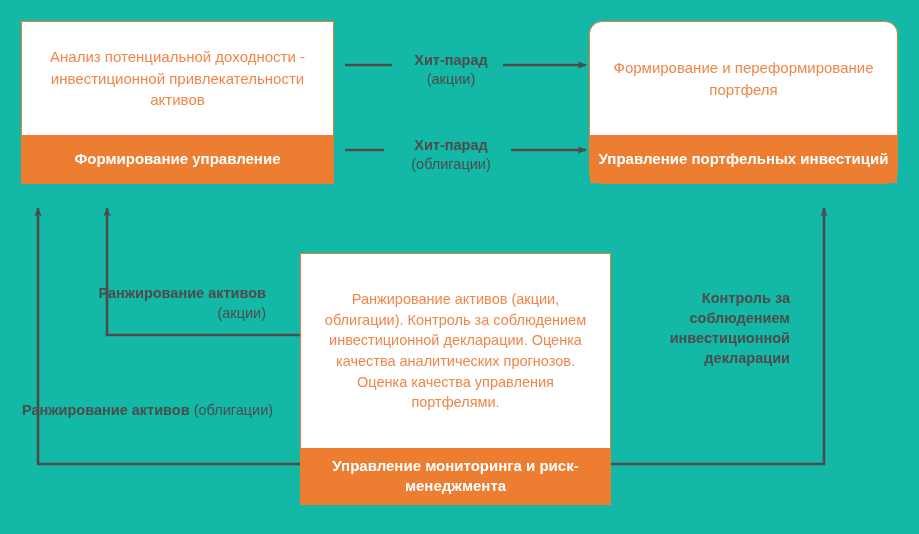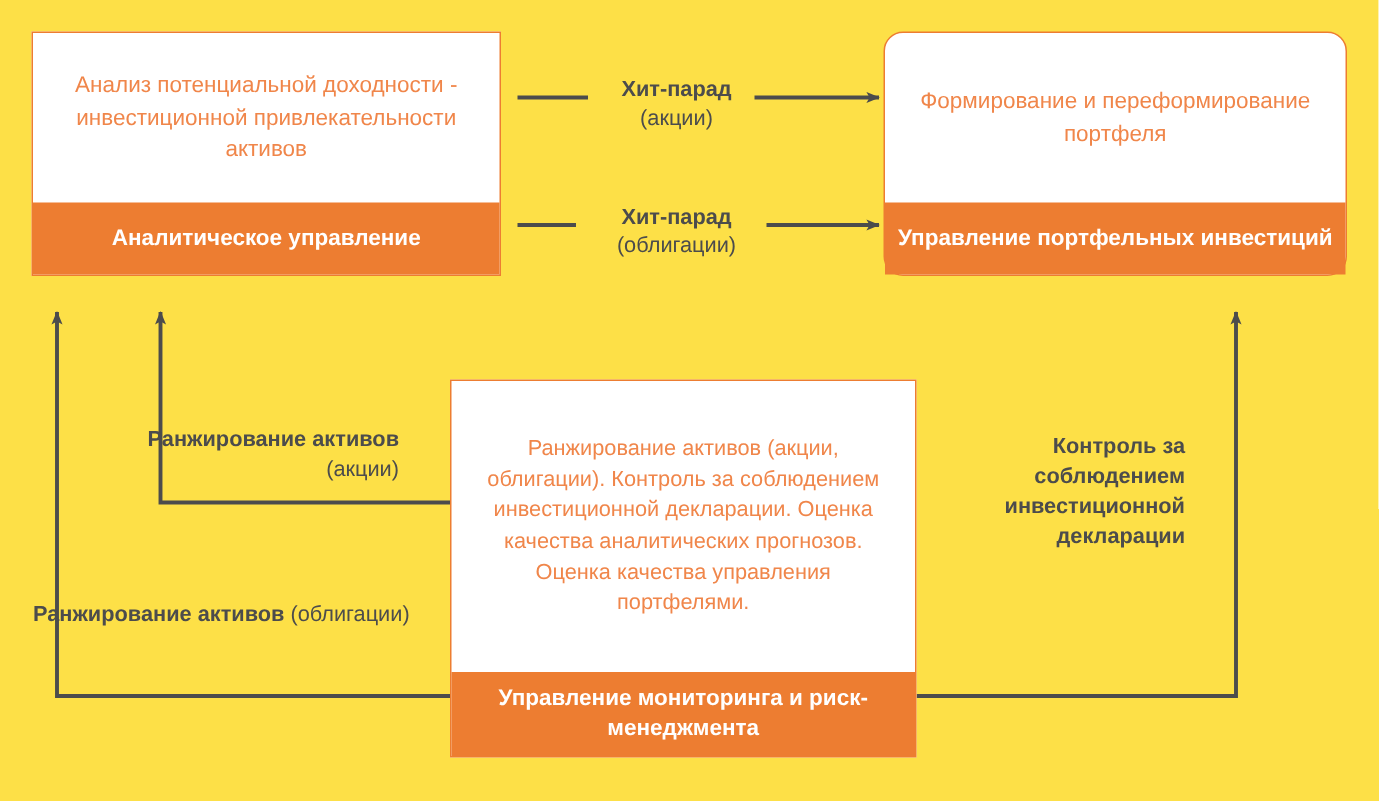--- a/index.html
+++ b/index.html
@@ -7,21 +7,21 @@
     padding: 0;
     background: #ffffff;
   }
   body {
     font-family: "Liberation Sans", "DejaVu Sans", sans-serif;
   }
   #canvas {
     position: relative;
     width: 919px;
     height: 534px;
-    background: #fde047;
+    background: #14b8a6;
     overflow: hidden;
   }
   
   .box {
     position: absolute;
     box-sizing: border-box;
     border: 1.5px solid #ED7D31;
     background: #ffffff;
     display: flex;
     flex-direction: column;
@@ -137,21 +137,21 @@
       <path d="M300,464 L38,464 L38,208" fill="none" stroke="#4C4C4C" stroke-width="2.6" stroke-linejoin="miter" marker-end="url(#arrowhead)"></path>
     </g>
 
     <g>
       <path d="M611,464 L824,464 L824,208" fill="none" stroke="#4C4C4C" stroke-width="2.6" stroke-linejoin="miter" marker-end="url(#arrowhead)"></path>
     </g>
   </svg>
 
   <div class="box" id="box-analytics">
     <div class="box-body">Анализ потенциальной доходности - инвестиционной привлекательности активов</div>
-    <div class="box-footer">Аналитическое управление</div>
+    <div class="box-footer">Формирование управление</div>
   </div>
 
   <div class="box" id="box-portfolio">
     <div class="box-body">Формирование и переформирование портфеля</div>
     <div class="box-footer">Управление портфельных инвестиций</div>
   </div>
 
   <div class="box" id="box-monitoring">
     <div class="box-body small">Ранжирование активов (акции, облигации). Контроль за соблюдением инвестиционной декларации. Оценка качества аналитических прогнозов. Оценка качества управления портфелями.</div>
     <div class="box-footer">Управление мониторинга и риск-менеджмента</div>

